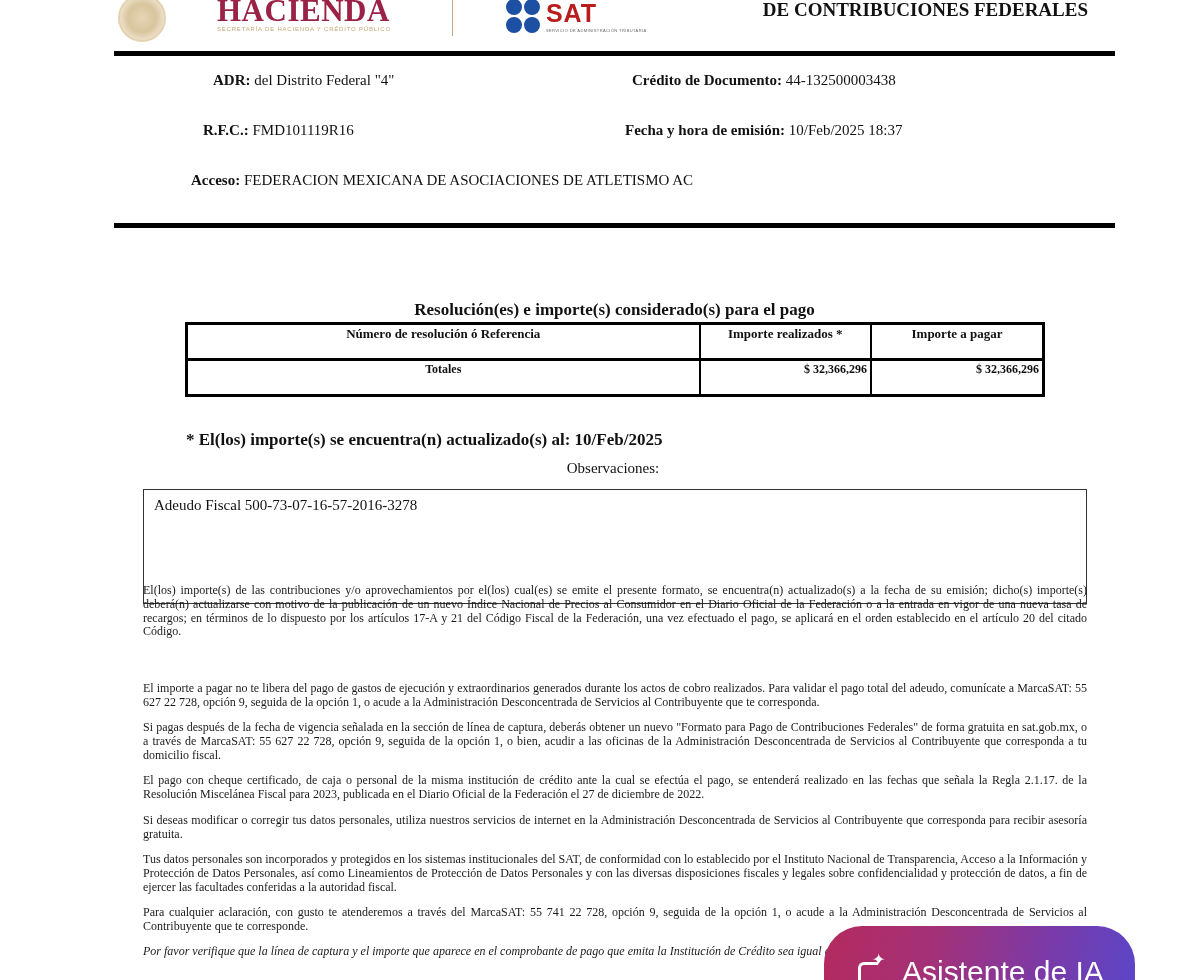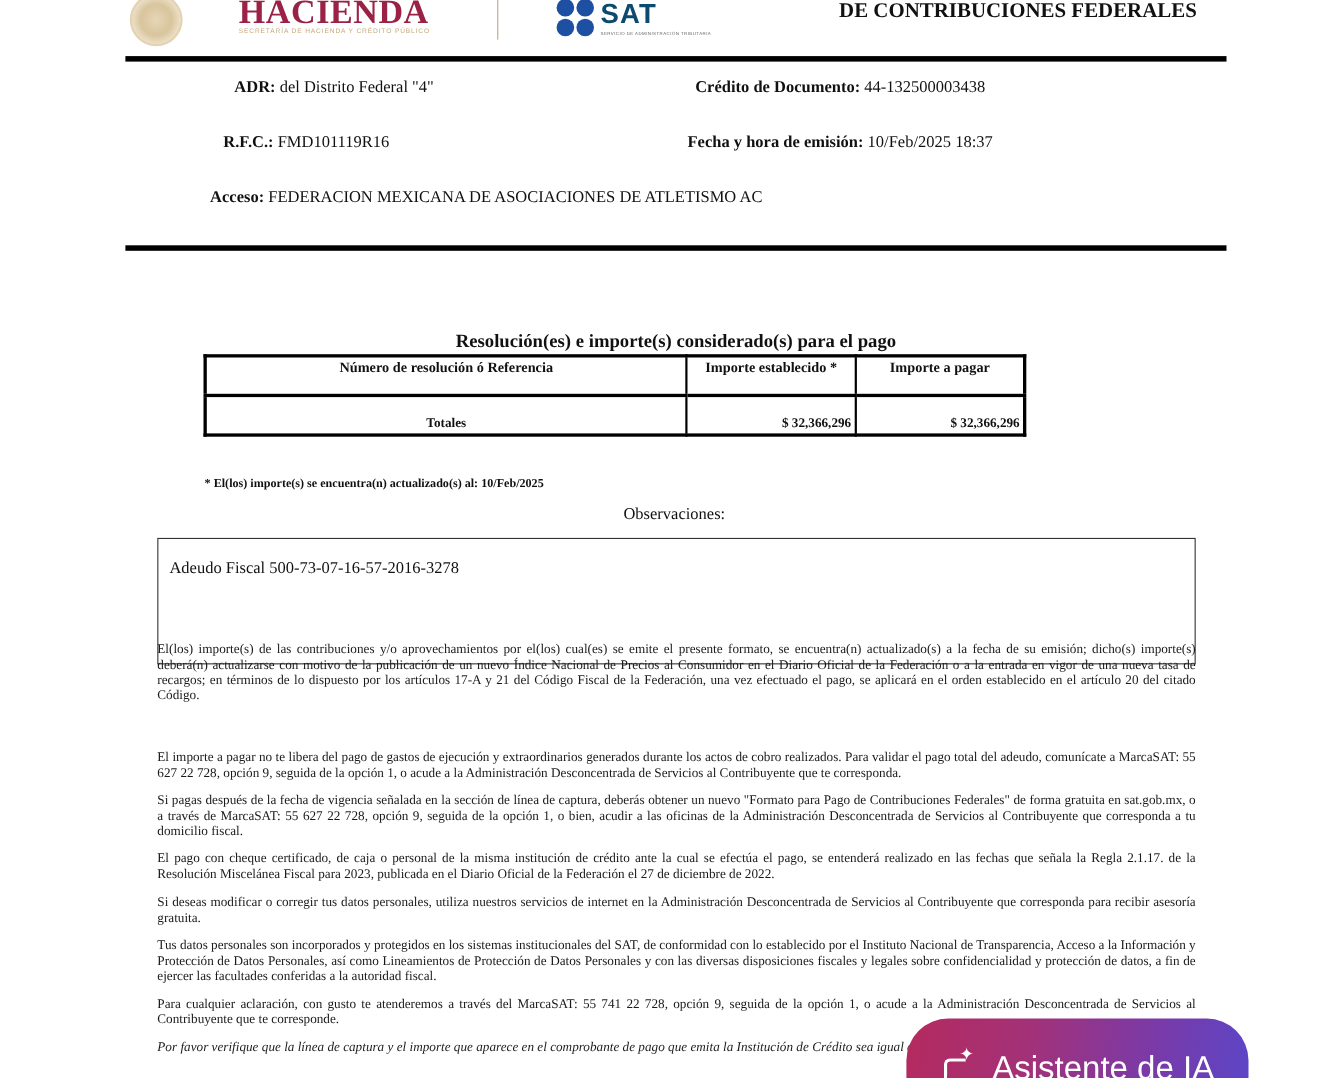--- a/index.html
+++ b/index.html
@@ -13,56 +13,56 @@
     background: radial-gradient(circle at 50% 50%, #e6d6b5 0%, #d8c59d 45%, #ecdfc6 70%, #f3ead8 100%);
     border: 2px solid #e3d3b2; }
   .hacienda-block { margin-left: 10px; display: flex; flex-direction: column; }
   .hacienda-word { font-family: "Liberation Serif", serif; font-weight: bold; font-size: 31px; color: #9b2247; line-height: 26px; letter-spacing: 0.5px; margin-top: -2px; }
   .hacienda-sub { font-family: "Liberation Sans", sans-serif; font-size: 6px; color: #c4a878; letter-spacing: 0.8px; margin-top: 2px; }
   .logo-divider { width: 1px; height: 36px; background: #bfa77e; margin: 0 14px 0 22px; }
   .sat-block { display: flex; align-items: flex-start; }
   .sat-dots { width: 34px; height: 34px; display: grid; grid-template-columns: 16px 16px; grid-template-rows: 16px 16px; gap: 2px; margin-top: -1px; }
   .sat-dot { width: 16px; height: 16px; border-radius: 50%; background: #1d4fa3; }
   .sat-text-block { margin-left: 6px; display: flex; flex-direction: column; }
-  .sat-word { font-family: "Liberation Sans", sans-serif; font-weight: bold; font-size: 25px; color: #0c4a6e; line-height: 26px; letter-spacing: 1px; margin-top: 0px; }
+  .sat-word { font-family: "Liberation Sans", sans-serif; font-weight: bold; font-size: 25px; color: #b91c1c; line-height: 26px; letter-spacing: 1px; margin-top: 0px; }
   .sat-sub { font-family: "Liberation Sans", sans-serif; font-size: 4px; color: #666; letter-spacing: 0.4px; margin-top: 2px; }
 
   .doc-title { position: absolute; right: 112px; top: -3px; font-weight: bold; font-size: 19px; line-height: 26px; color: #111; }
 
   .rule-thick { position: absolute; left: 114px; width: 1001px; height: 5px; background: #000; }
   .rule-top { top: 51px; }
   .rule-bottom { top: 223px; }
 
   
   .field { position: absolute; font-size: 15px; line-height: 18px; white-space: nowrap; }
   .field .lbl { font-weight: bold; }
   .f-adr { left: 213px; top: 71px; }
   .f-doc { left: 632px; top: 71px; }
   .f-rfc { left: 203px; top: 121px; }
   .f-fecha { left: 625px; top: 121px; }
   .f-nombre { left: 191px; top: 171px; }
 
   
   .table-title { position: absolute; left: 185px; width: 859px; top: 300px; text-align: center; font-weight: bold; font-size: 17px; line-height: 20px; }
-  .res-table { position: absolute; left: 185px; top: 322px; width: 748px; border-collapse: collapse; border: 3px solid #000; }
+  .res-table { position: absolute; left: 185px; top: 322px; width: 860px; border-collapse: collapse; border: 3px solid #000; }
   .res-table td, .res-table th { border: 2px solid #000; vertical-align: top; }
   .res-table th { font-weight: bold; font-size: 13px; height: 36px; text-align: center; padding-top: 1px; }
   .res-table tr.data-row td { height: 37px; font-family: "Liberation Sans", sans-serif; font-size: 16px; padding-top: 3px; }
-  .res-table tr.total-row td { height: 36px; font-weight: bold; font-size: 12px; border-top: 3px solid #000; padding-top: 16px; }
+  .res-table tr.total-row td { height: 36px; font-weight: bold; font-size: 12px; border-top: 3px solid #000; padding-top: 1px; }
   .col1 { width: 515px; }
   .col2 { width: 172px; }
   .col3 { width: 173px; }
   .left { text-align: left; padding-left: 0px; }
   .right { text-align: right; padding-right: 3px; }
   .center { text-align: center; }
 
-  .footnote { position: absolute; left: 186px; top: 432px; font-weight: bold; font-size: 11px; line-height: 16px; }
+  .footnote { position: absolute; left: 186px; top: 432px; font-weight: bold; font-size: 17px; line-height: 16px; }
 
   .obs-title { position: absolute; left: 0; width: 1226px; top: 459px; text-align: center; font-size: 15px; line-height: 18px; }
-  .obs-box { position: absolute; left: 143px; top: 489px; width: 944px; height: 115px; border: 1.5px solid #333; padding: 18px 10px; font-size: 15px; line-height: 18px; }
+  .obs-box { position: absolute; left: 143px; top: 489px; width: 944px; height: 115px; border: 1.5px solid #333; padding: 6px 10px; font-size: 15px; line-height: 18px; }
 
   
   .legal { position: absolute; left: 143px; width: 944px; font-size: 12px; line-height: 13.8px; text-align: justify; color: #1a1a1a; }
   .p1 { top: 584px; }
   .p2 { top: 682px; }
   .p3 { top: 721px; }
   .p4 { top: 774px; }
   .p5 { top: 814px; }
   .p6 { top: 853px; }
   .p7 { top: 906px; }
@@ -128,21 +128,21 @@
   <span>FEDERACION MEXICANA DE ASOCIACIONES DE ATLETISMO AC</span>
 </div>
 
 <div class="rule-thick rule-bottom"></div>
 
 <div class="table-title">Resolución(es) e importe(s) considerado(s) para el pago</div>
 <table class="res-table">
   <tbody>
       <tr>
     <th class="col1">Número de resolución ó Referencia</th>
-    <th class="col2">Importe establecido *</th>
+    <th class="col2">Importe realizados *</th>
     <th class="col3">Importe a pagar</th>
   </tr>
   <tr class="total-row">
     <td class="col1 center">Totales</td>
     <td class="col2 right">$ 32,366,296</td>
     <td class="col3 right">$ 32,366,296</td>
   </tr>
 </tbody>
   </table>
 <div class="footnote">* El(los) importe(s) se encuentra(n) actualizado(s) al: 10/Feb/2025</div>

